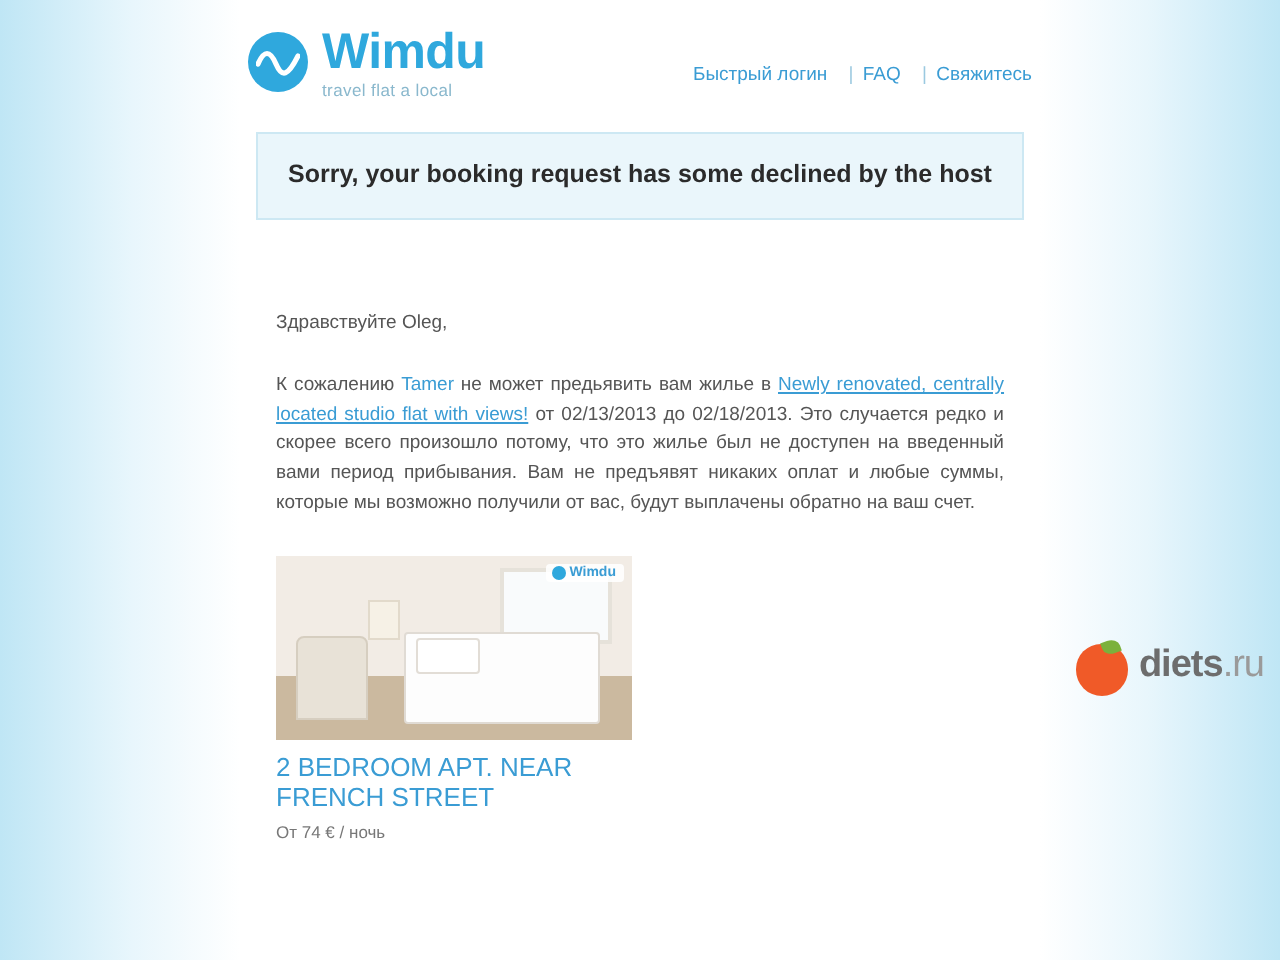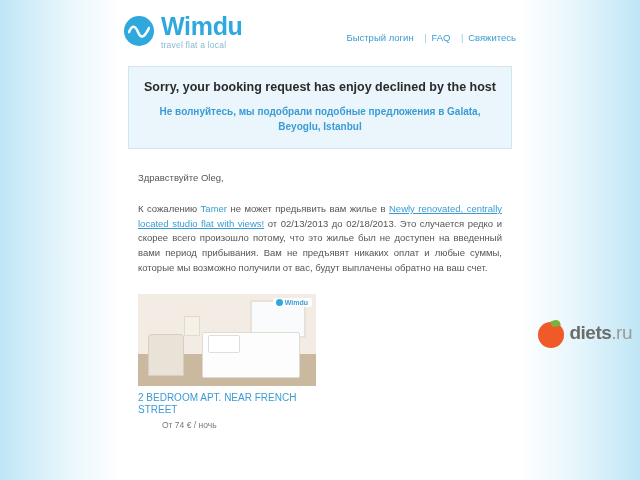--- a/index.html
+++ b/index.html
@@ -114,20 +114,21 @@
     line-height: 1.45;
     font-weight: bold;
   }
   
   .body-copy {
     padding: 22px 18px 0 18px;
     font-size: 9.5px;
     line-height: 1.55;
     color: #555;
     text-align: justify;
+    margin-top: 23px;
   }
   .body-copy p { margin: 0 0 14px 0; }
   .greet { margin-bottom: 16px !important; }
   .lnk { color: #3a9cd4; text-decoration: underline; }
   .lnk-plain { color: #3a9cd4; text-decoration: none; }
   .brand-w { color: #3a9cd4; }
   
   .listings {
     padding: 4px 18px 0 18px;
     display: flex;
@@ -158,29 +159,28 @@
     align-items: center;
     gap: 2px;
   }
   .badge .dot {
     width: 7px; height: 7px; border-radius: 50%;
     background: #2fa8dd;
     display: inline-block;
   }
   .card-title {
     margin-top: 6px;
-    font-size: 10px;
+    font-size: 13px;
     color: #3a9cd4;
     line-height: 1.2;
   }
   .card-price {
     margin-top: 4px;
     font-size: 8.5px;
     color: #777;
-    margin-left: 24px;
   }
   
   .scene { position: absolute; inset: 0; }
   .s1 { background: linear-gradient(#efe7df, #e3d9ce); }
   .s1 .wall { position:absolute; left:0; top:0; right:0; height:62px; background:#f2ece5; }
   .s1 .floor { position:absolute; left:0; bottom:0; right:0; height:32px; background:#cbb99f; }
   .s1 .bed { position:absolute; left:64px; top:38px; width:96px; height:44px; background:#fdfdfd; border:1px solid #e0dbd4; border-radius:2px;}
   .s1 .pillow { position:absolute; left:70px; top:41px; width:30px; height:16px; background:#fff; border:1px solid #e2ddd6; border-radius:2px;}
   .s1 .chair { position:absolute; left:10px; top:40px; width:34px; height:40px; background:#e8e2d7; border:1px solid #d6cec0; border-radius:4px 4px 0 0;}
   .s1 .lamp { position:absolute; left:46px; top:22px; width:14px; height:18px; background:#f6f1e6; border:1px solid #e2dacb;}
@@ -233,22 +233,21 @@
       <div class="topnav">
         <a href="#">Быстрый логин</a>
         <span class="sep">|</span>
         <a href="#">FAQ</a>
         <span class="sep">|</span>
         <a href="#">Свяжитесь</a>
       </div>
     </div>
 
     <div class="notice">
-      <div class="notice-title">Sorry, your booking request has enjoy declined by the host</div>
-      <div class="notice-sub">Не волнуйтесь, мы подобрали подобные предложения в Galata, Beyoglu, Istanbul</div>
+      <div class="notice-title">Sorry, your booking request has some declined by the host</div>
     </div>
 
     <div class="body-copy">
       <p class="greet">Здравствуйте Oleg,</p>
       <p><span>К сожалению </span><span class="lnk-plain">Tamer</span><span> не может предьявить вам жилье в </span><a href="#" class="lnk">Newly renovated, centrally located studio flat with views!</a><span> от 02/13/2013 до 02/18/2013. Это случается редко и скорее всего произошло потому, что это жилье был не доступен на введенный вами период прибывания. Вам не предъявят никаких оплат и любые суммы, которые мы возможно получили от вас, будут выплачены обратно на ваш счет.</span></p>
     </div>
 
     <div class="listings">
 
       <div class="card">

